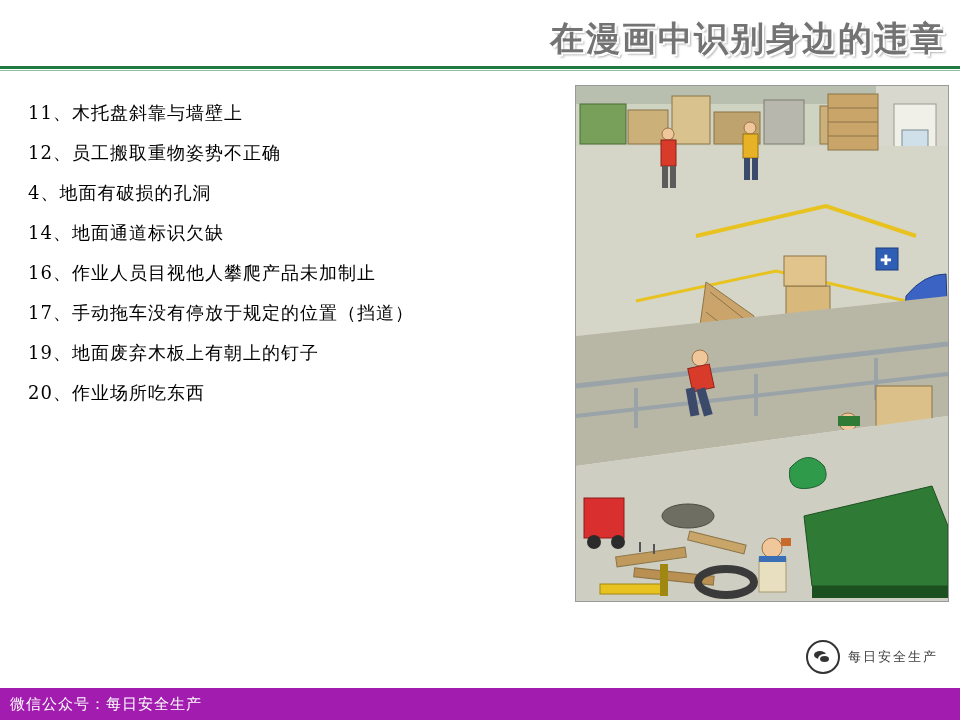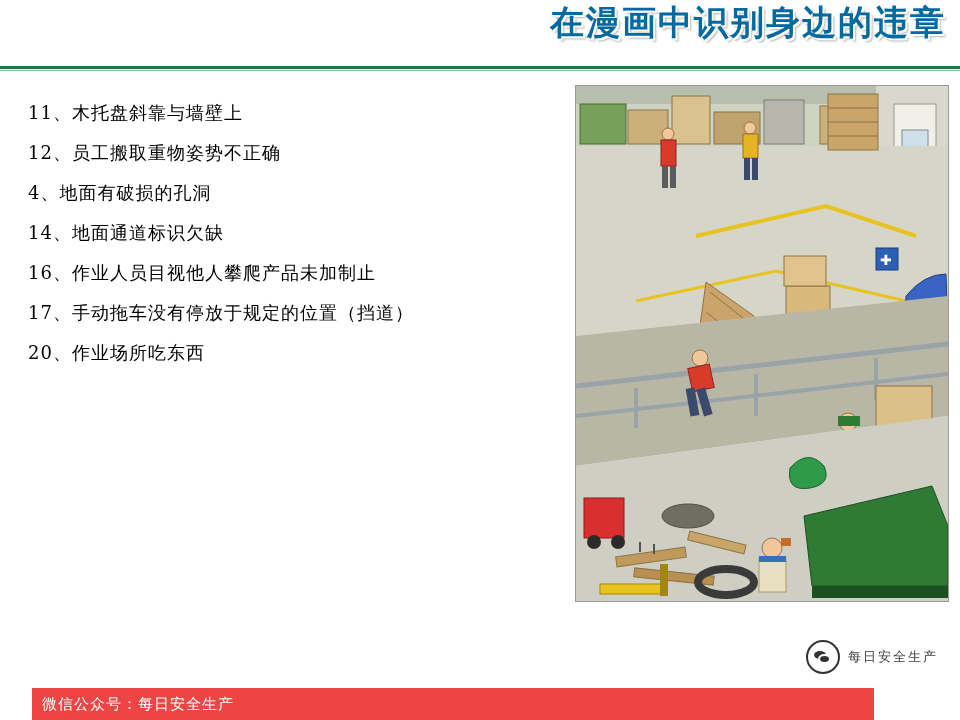--- a/index.html
+++ b/index.html
@@ -11,27 +11,27 @@
     width: 960px;
     height: 720px;
     position: relative;
     overflow: hidden;
     font-family: "Liberation Serif", serif;
   }
 
   
   .slide-title {
     position: absolute;
-    top: 0;
+    top: 16px;
     right: 14px;
     font-family: "DejaVu Sans", sans-serif;
     font-weight: bold;
     font-size: 34px;
     letter-spacing: 2px;
-    color: #0369a1;
+    color: #737373;
     text-shadow: 2px 2px 0 #ffffff, 3px 3px 2px rgba(120,120,120,0.55);
     white-space: nowrap;
   }
   .title-rule {
     position: absolute;
     top: 66px;
     left: 0;
     width: 960px;
     height: 3px;
     background: #1f7a3f;
@@ -73,31 +73,30 @@
     background: #d9dbd0;
     overflow: hidden;
   }
   .illus svg { display: block; }
 
   
   .footer-bar {
     position: absolute;
     left: 0;
     bottom: 0;
-    width: 842px;
+    width: 960px;
     height: 32px;
-    background: #ef4444;
+    background: #a21caf;
     color: #ffffff;
     font-family: "DejaVu Sans", sans-serif;
     font-size: 15px;
     line-height: 32px;
     padding-left: 10px;
     box-sizing: border-box;
     letter-spacing: 1px;
-    margin-left: 32px;
   }
   .wechat-badge {
     position: absolute;
     right: 22px;
     bottom: 46px;
     display: flex;
     align-items: center;
     gap: 8px;
     color: #404040;
     font-family: "DejaVu Sans", sans-serif;
@@ -138,20 +137,21 @@
 <div class="title-rule"></div>
 <div class="title-rule-2"></div>
 
 <div class="list">
   <div class="list-item">11、木托盘斜靠与墙壁上</div>
   <div class="list-item">12、员工搬取重物姿势不正确</div>
   <div class="list-item">4、地面有破损的孔洞</div>
   <div class="list-item">14、地面通道标识欠缺</div>
   <div class="list-item">16、作业人员目视他人攀爬产品未加制止</div>
   <div class="list-item">17、手动拖车没有停放于规定的位置（挡道）</div>
+  <div class="list-item">19、地面废弃木板上有朝上的钉子</div>
   <div class="list-item">20、作业场所吃东西</div>
 </div>
 
 <div class="illus">
   <svg width="372" height="515" viewBox="0 0 372 515" xmlns="http://www.w3.org/2000/svg">
 
     <rect x="0" y="0" width="372" height="515" fill="#e9e7d8"></rect>
 
     <rect x="0" y="0" width="372" height="60" fill="#cfd3c2"></rect>
     <rect x="0" y="0" width="372" height="18" fill="#b9bfae"></rect>

